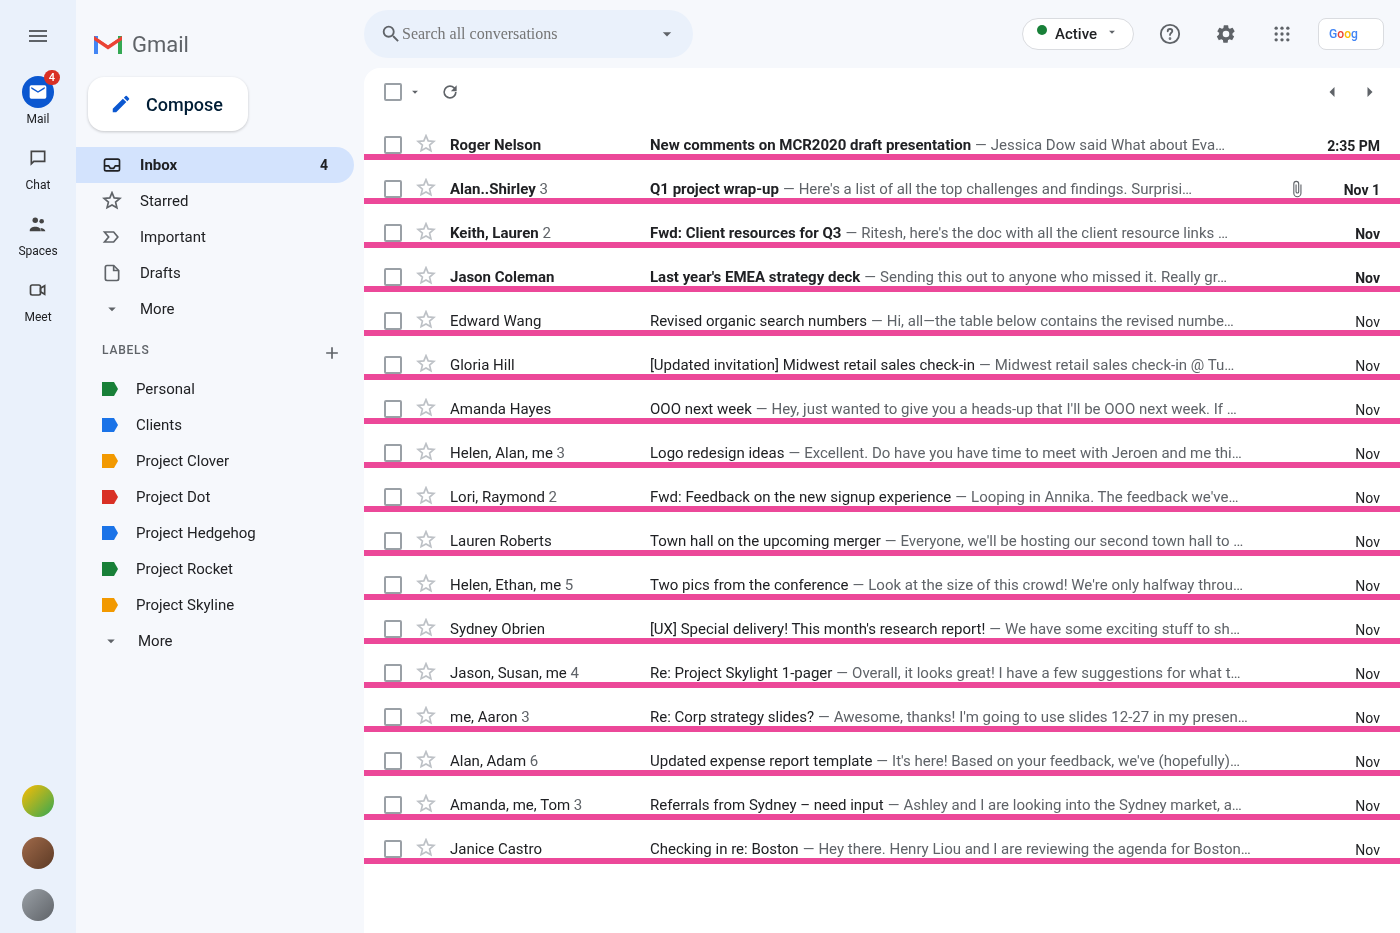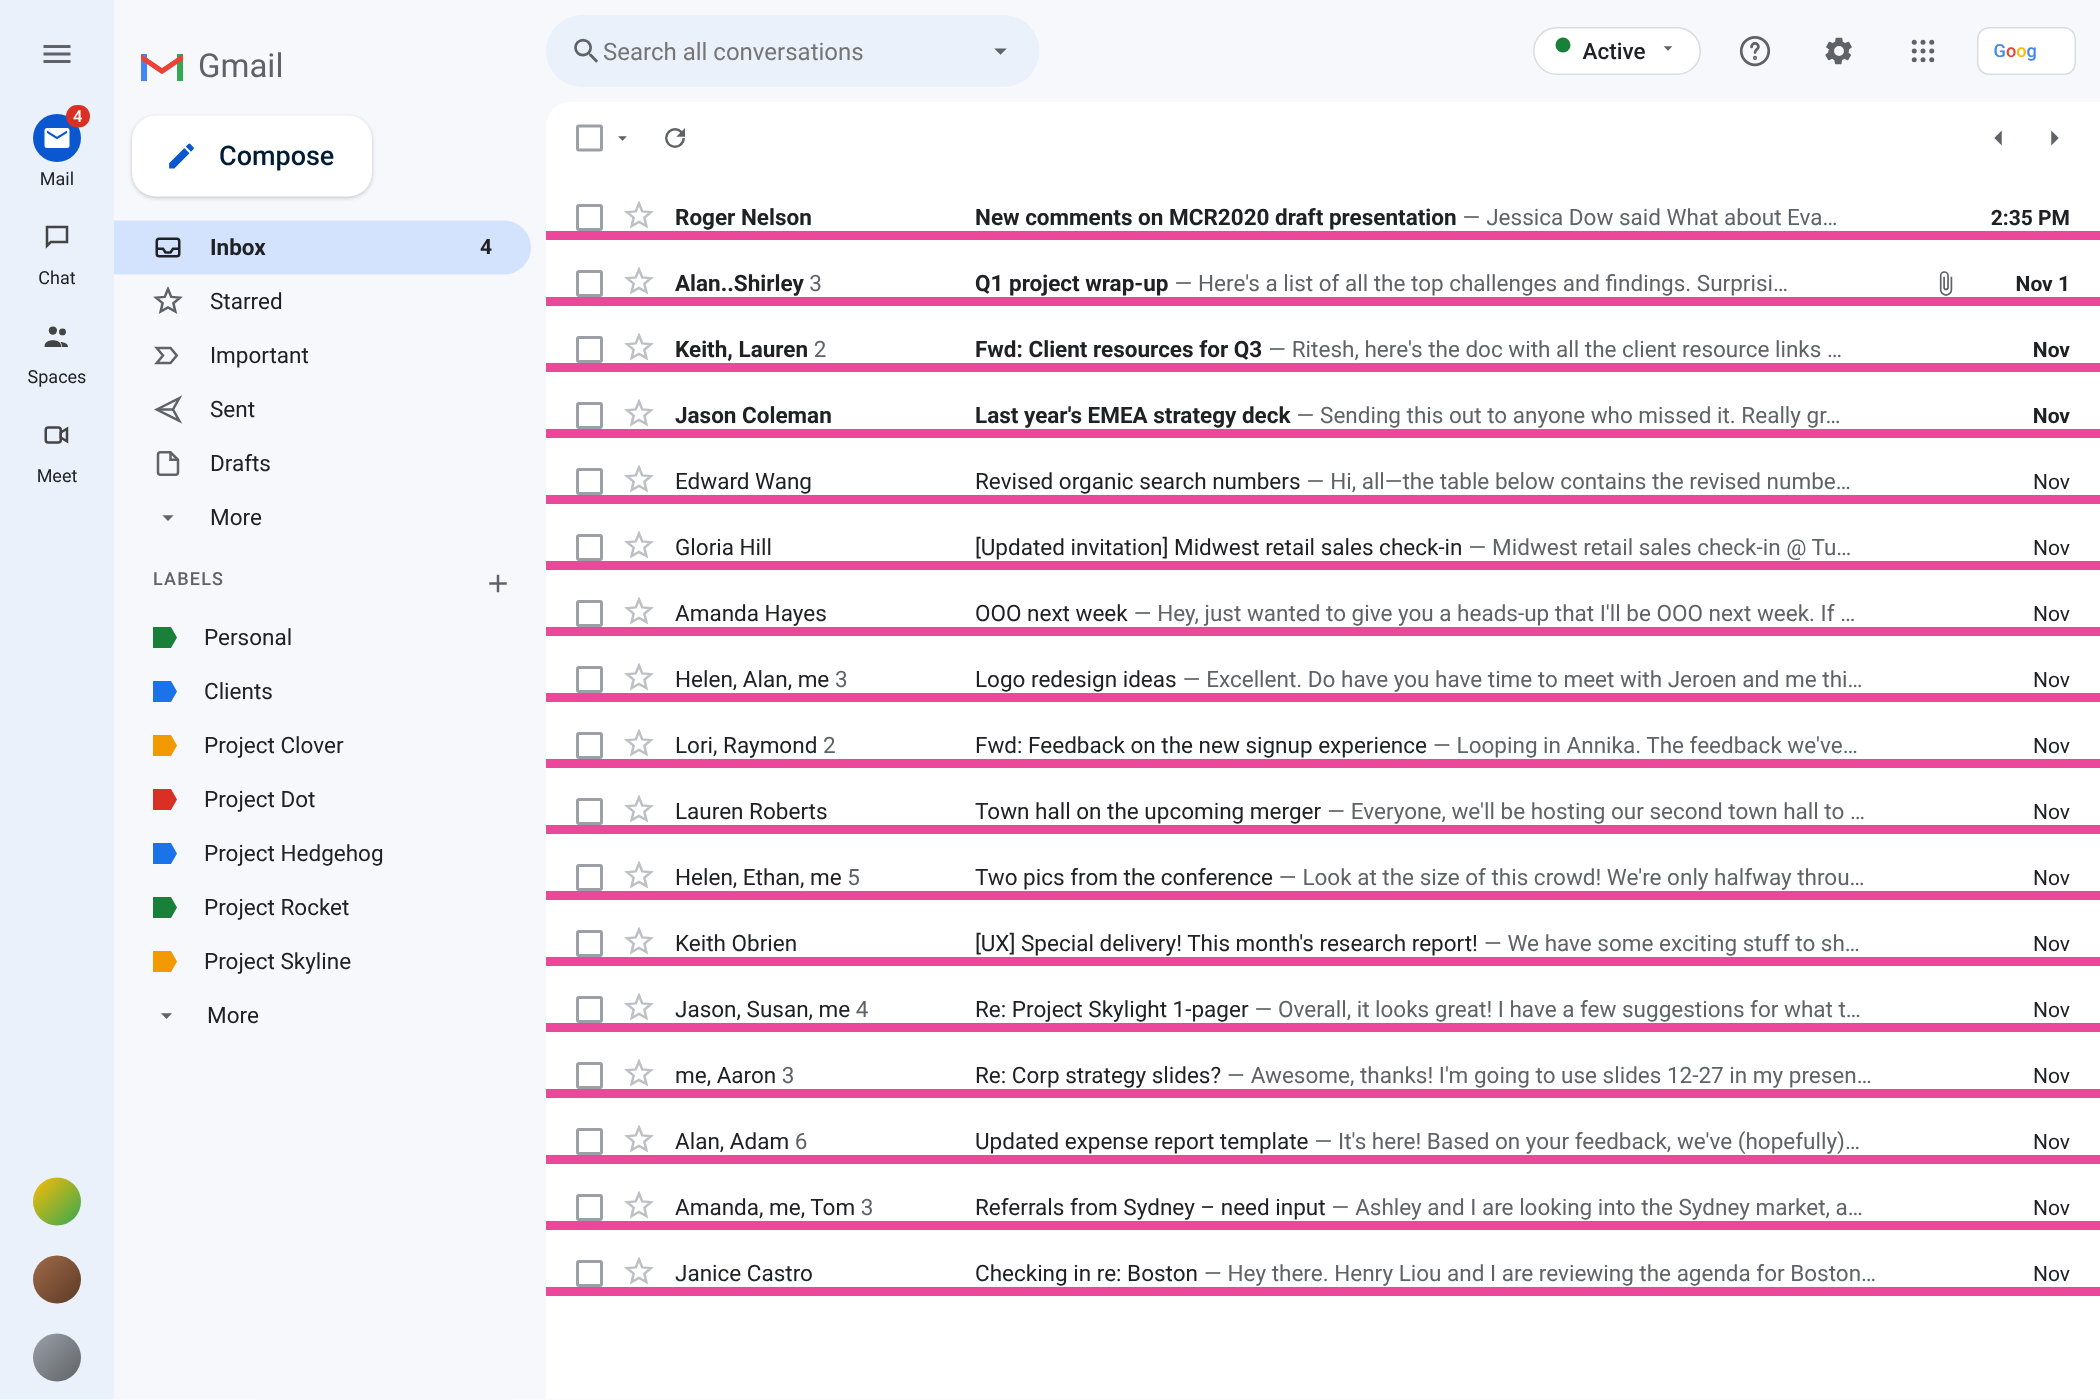--- a/index.html
+++ b/index.html
@@ -32,21 +32,21 @@
 .nav-item .cnt { font-size:14px; color:#202124; font-weight:700; padding-right:10px; }
 .labels-hdr { display:flex; align-items:flex-start; justify-content:space-between; padding:16px 22px 8px 26px; font-size:12px; letter-spacing:0.8px; color:#5f6368; font-weight:500; }
 .label-item { display:flex; align-items:center; gap:18px; padding:6px 16px 6px 26px; height:36px; cursor:pointer; }
 .label-tag { width:16px; height:14px; clip-path:polygon(0 0,75% 0,100% 50%,75% 100%,0 100%); }
 .label-item .txt { font-size:15px; color:#202124; }
 
 
 .main { flex:1; display:flex; flex-direction:column; }
 .topbar { display:flex; align-items:center; gap:16px; padding:10px 16px 10px 0; }
 .search { flex:1; max-width:600px; background:#eaf1fb; border-radius:30px; display:flex; align-items:center; padding:0 16px; height:48px; }
-.search input { flex:1; border:none; background:transparent; font-size:16px; outline:none; color:#5f6368; }
+.search input { flex:1; border:none; background:transparent; font-size:16px; outline:none; color:#5f6368;font-family:Liberation Serif, serif; }
 .status-chip { border:1px solid #dadce0; border-radius:20px; padding:6px 14px; display:flex; align-items:flex-start; gap:8px; cursor:pointer; background:#fff; }
 .status-dot { width:10px; height:10px; background:#188038; border-radius:50%; }
 .status-chip .txt { font-size:15px; font-weight:500; }
 .tb-icon { width:40px; height:40px; display:flex; align-items:center; justify-content:center; cursor:pointer; color:#5f6368; }
 .g-logo-chip { border:1px solid #dadce0; border-radius:8px; padding:6px 10px; background:#fff; cursor:pointer; }
 
 .list-wrap { background:#fff; border-radius:16px 0 0 0; flex:1; overflow:hidden; }
 .toolbar { display:flex; align-items:center; padding:14px 20px; gap:18px; border-bottom:none; }
 .toolbar .sp { flex:1; }
 .list { }
@@ -166,29 +166,20 @@
           <span class="ic">
             <svg width="20" height="20" viewBox="0 0 24 24" fill="none" stroke="#5f6368" stroke-width="2">
               <path d="M3 6h11l5 6-5 6H3l5-6z"></path>
             </svg>
           </span>
           <span class="txt">Important</span>
         </div>
         <div class="nav-item">
           <span class="ic">
             <svg width="20" height="20" viewBox="0 0 24 24" fill="none" stroke="#5f6368" stroke-width="2">
-              <path d="M3 12l18-9-5 9 5 9z"></path>
-              <path d="M3 12h13"></path>
-            </svg>
-          </span>
-          <span class="txt">Sent</span>
-        </div>
-        <div class="nav-item">
-          <span class="ic">
-            <svg width="20" height="20" viewBox="0 0 24 24" fill="none" stroke="#5f6368" stroke-width="2">
               <path d="M14 3H6a2 2 0 00-2 2v14a2 2 0 002 2h12a2 2 0 002-2V9z"></path>
               <path d="M14 3v6h6"></path>
             </svg>
           </span>
           <span class="txt">Drafts</span>
         </div>
         <div class="nav-item">
           <span class="ic">
             <svg width="18" height="18" viewBox="0 0 24 24" fill="#5f6368">
               <path d="M7 10l5 5 5-5z"></path>
@@ -472,21 +463,21 @@
               <span class="snip">Look at the size of this crowd! We're only halfway throu…</span>
             </div>
 
     <div class="date ">Nov</div>
           </div>
           <div class="row">
     <div class="ck"></div>
     <svg class="star" width="20" height="20" viewBox="0 0 24 24" fill="none" stroke="currentColor" stroke-width="2">
               <path d="M12 2l2.6 6.3 6.9.6-5.2 4.5 1.6 6.7L12 16.8 6.1 20l1.6-6.7L2.5 8.9l6.9-.6z"></path>
             </svg>
-    <div class="sender ">Keith Obrien</div>
+    <div class="sender ">Sydney Obrien</div>
     <div class="msg">
               <span class="subj ">[UX] Special delivery! This month's research report!</span>
               <span class="sep"> — </span>
               <span class="snip">We have some exciting stuff to sh…</span>
             </div>
 
     <div class="date ">Nov</div>
           </div>
           <div class="row">
     <div class="ck"></div>

